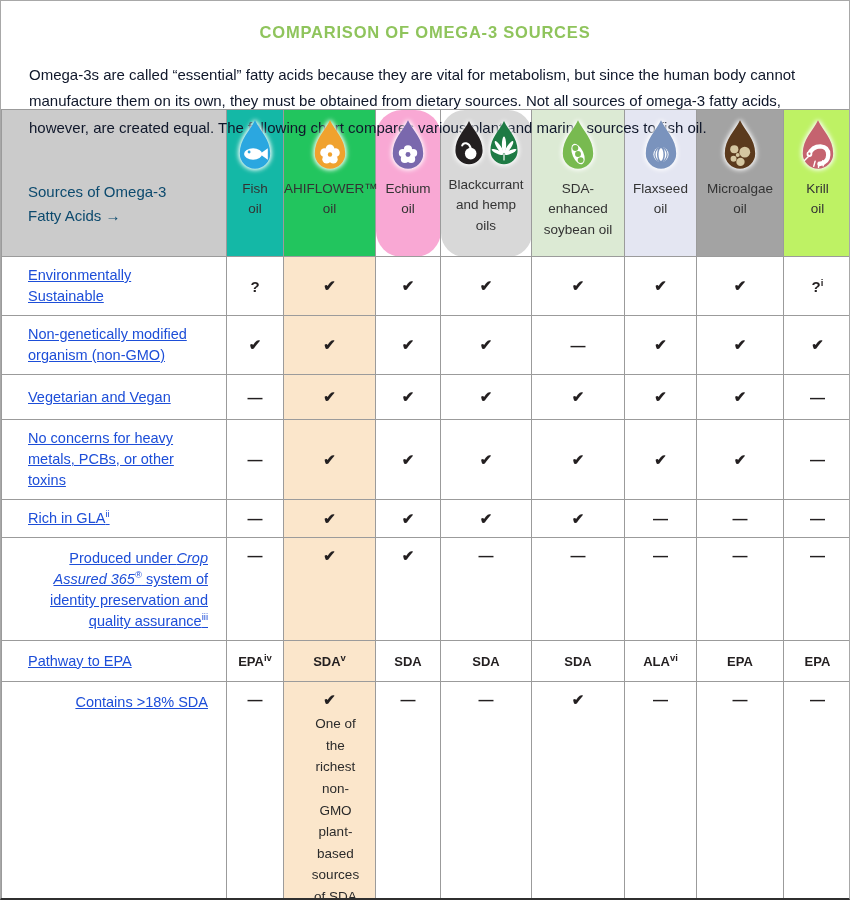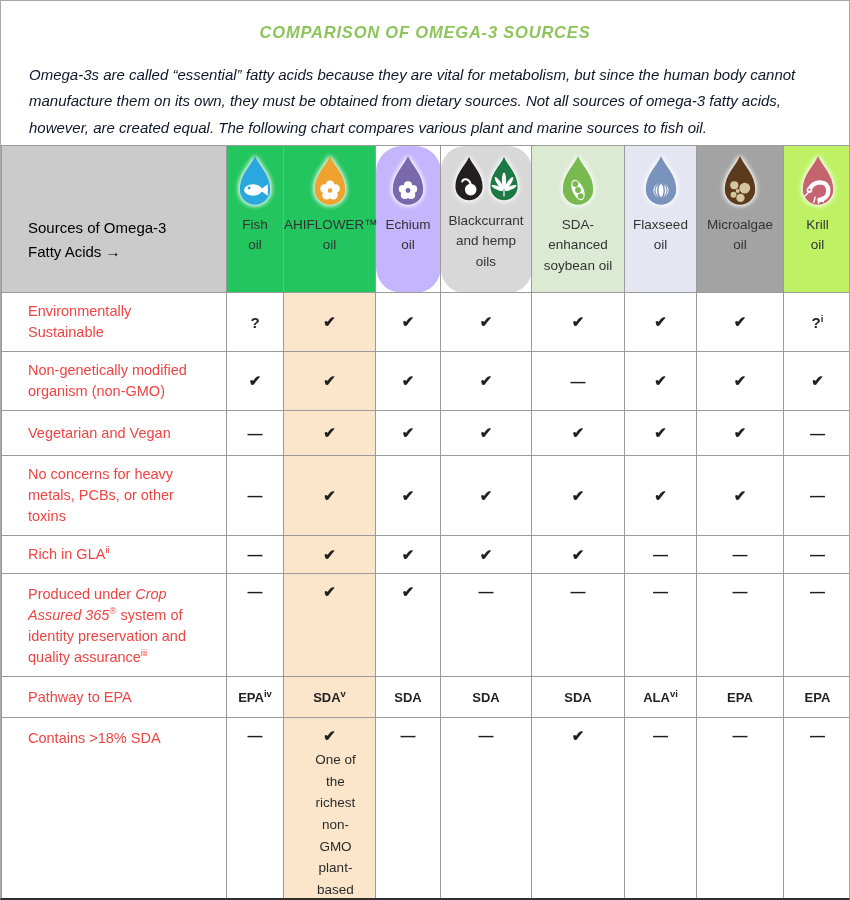--- a/index.html
+++ b/index.html
@@ -2,59 +2,59 @@
 <html><head>
 <meta charset="utf-8">
 <style>
   * { margin:0; padding:0; box-sizing:border-box; }
   body { background:#fff; font-family:"Liberation Sans", sans-serif; color:#2b2b2b; }
   .page {
     position:relative; width:850px; height:900px; background:#fff;
     border:1px solid #a8a8a8; border-bottom:2px solid #2f2f2f; overflow:hidden;
   }
   
-  .intro { height:144px; padding:22px 28px 0 28px; background:#fff;font-style:italic; }
+  .intro { height:108px; padding:22px 28px 0 28px; background:#fff; }
   .title {
     text-align:center; color:#8fc45c; font-size:16.5px; font-weight:bold;
     letter-spacing:0.8px; margin-bottom:20px;
   }
   .intro p { font-size:15px; line-height:1.75; color:#0f172a; }
   
   table { border-collapse:collapse; table-layout:fixed; width:850px; }
   th, td { border:1px solid #9b9b9b; }
   thead tr { height:147px; }
   th { vertical-align:top; padding-top:8px; font-weight:normal; }
   .iconwrap { display:flex; justify-content:center; align-items:flex-start; gap:1px; }
   .iconwrap svg { filter:drop-shadow(0 0 2.5px rgba(255,255,255,.95)) drop-shadow(0 0 2px rgba(255,255,255,.8)); }
   .hlabel {
     margin-top:7px; font-size:13.5px; line-height:1.5; color:#333;
     text-align:center; white-space:pre-line;
   }
   .corner {
     background:#cbcbcb; text-align:left; vertical-align:middle;
-    padding:42px 30px 0 26px; font-size:15px; color:#000000; line-height:1.6;
+    padding:42px 30px 0 26px; font-size:15px; color:#0c4a6e; line-height:1.6;
     white-space:pre-line;
   }
-  .c0 { background:#22c55e; } .c1 { background:#22c55e; } .c2 { background:#c4b5fd;border-radius:26px; }
+  .c0 { background:#14b8a6; } .c1 { background:#22c55e; } .c2 { background:#f9a8d4;border-radius:26px; }
   .c3 { background:#d8d8d8;border-radius:24px; } .c4 { background:#dcead4; } .c5 { background:#e4e6f2; }
   .c6 { background:#a3a3a3;margin-left:29px; } .c7 { background:#bef264; }
   td.hl { background:#fbe6cb; }
-  td.rl { padding:8px 18px 8px 26px; font-size:14.5px; color:#ef4444; line-height:1.45; background:#fff; }
+  td.rl { padding:8px 18px 8px 26px; font-size:14.5px; color:#1d4ed8; line-height:1.45; background:#fff;text-decoration:underline; }
   td.val { text-align:center; vertical-align:middle; font-size:15px; font-weight:bold; color:#231f20; }
   tbody tr:nth-child(1) { height:43px; }
   tbody tr:nth-child(2) { height:52px; }
   tbody tr:nth-child(3) { height:45px; }
   tbody tr:nth-child(4) { height:52px; }
   tbody tr:nth-child(5) { height:36px; }
   tbody tr:nth-child(6) { height:98px; }
   tbody tr:nth-child(7) { height:41px; }
   tbody tr:nth-child(8) { height:158px; }
   tr.vtop td { vertical-align:top; }
   tr.vtop td.val { padding-top:9px; }
-  tr.vtop td.rl { padding-top:10px; }
+  tr.vtop td.rl { padding-top:10px;text-align:right; }
   tr.pathway td.val { font-size:13px; }
   sup { font-size:9.5px; vertical-align:super; line-height:0; }
   .note { font-weight:normal; font-size:13.5px; line-height:1.6; color:#2b2b2b; padding:4px 10px 0 22px; }
   .it { font-style:italic; }
   
   .footer { position:relative; height:83px; }
   .fncol { position:absolute; top:12px; font-size:13px; line-height:1.55; color:#1a1a1a; }
   .fncol.left { left:6px; width:326px; }
   .fncol.right { left:336px; width:506px; }
   .fn { white-space:pre-line; }

